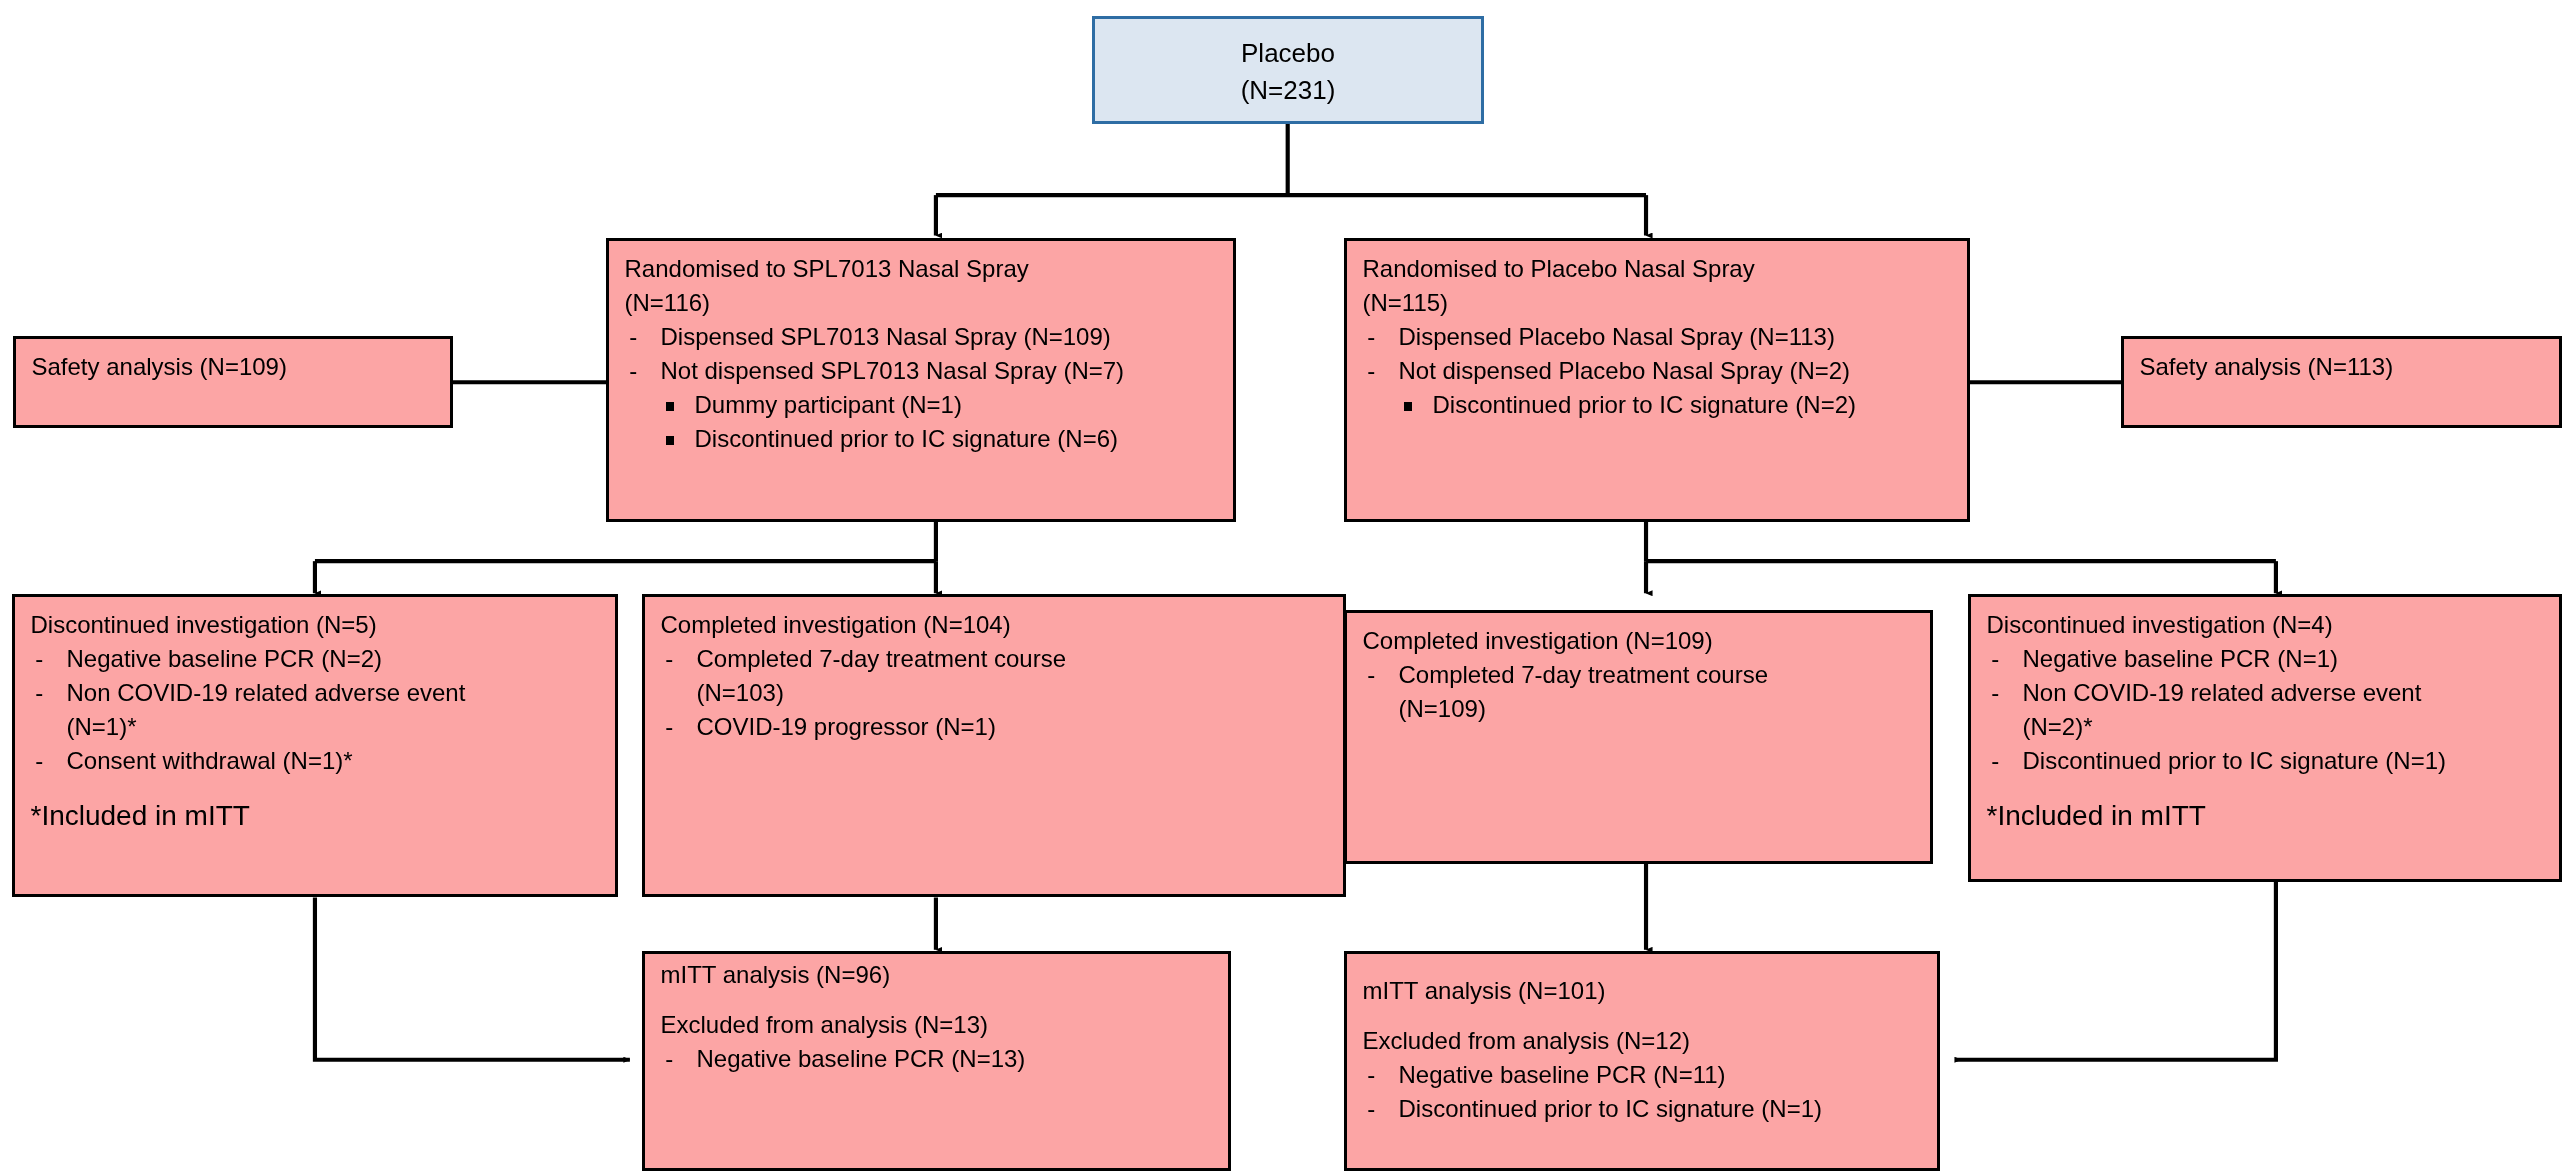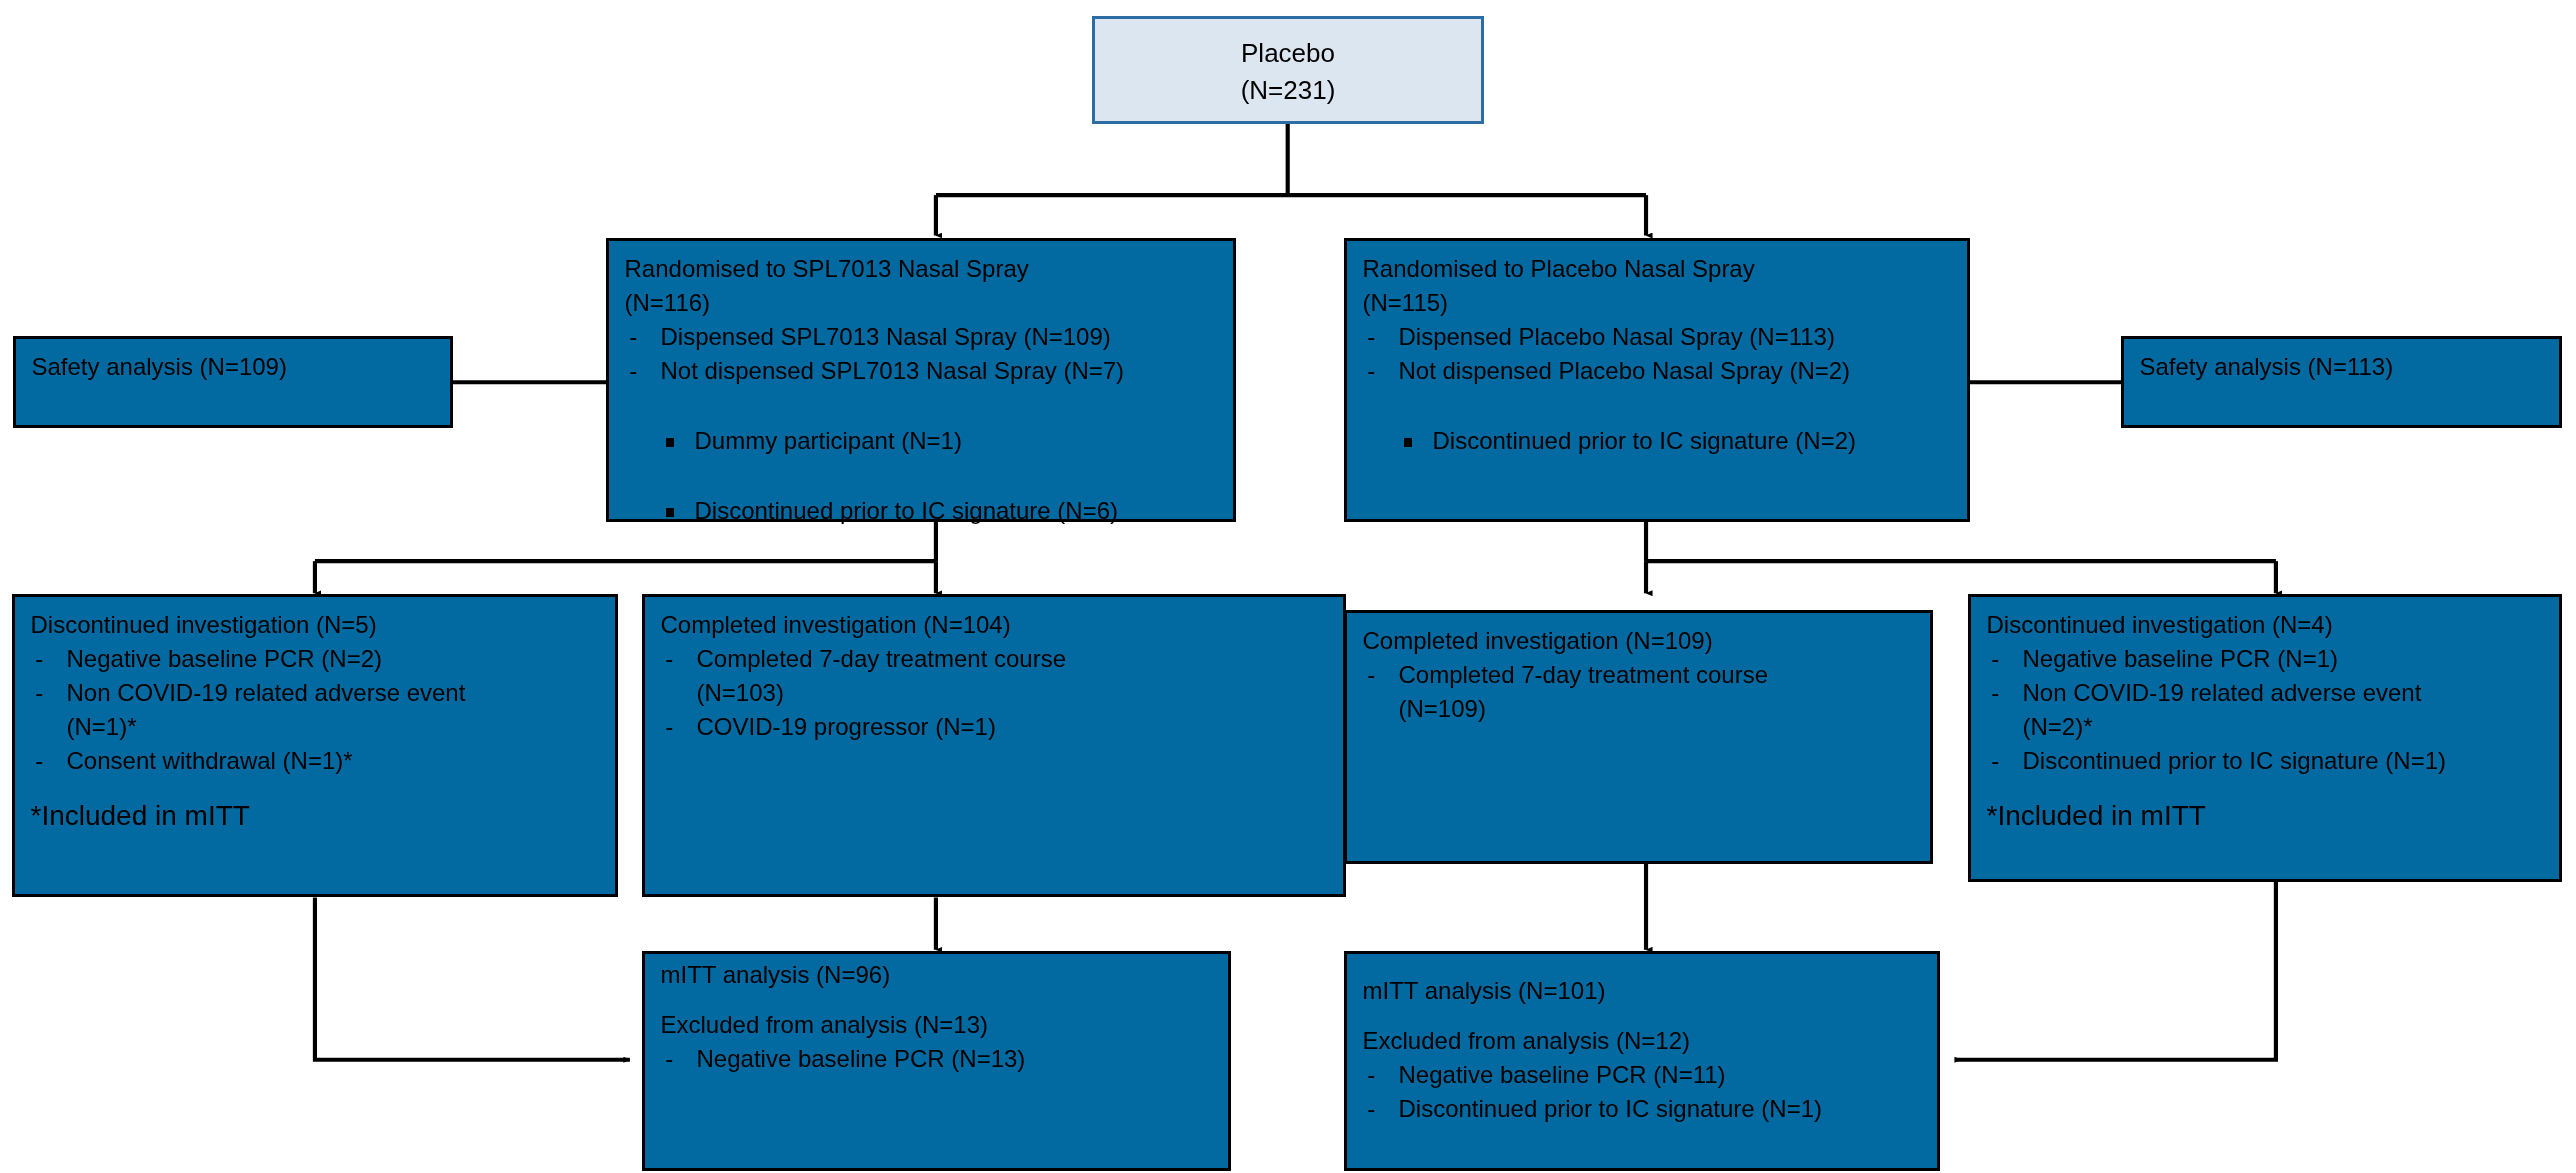--- a/index.html
+++ b/index.html
@@ -13,21 +13,21 @@
     height: 1174px;
     background: #ffffff;
     font-family: "Liberation Sans", sans-serif;
     color: #000000;
     overflow: hidden;
   }
   .box {
     position: absolute;
     box-sizing: border-box;
     border: 3px solid #000000;
-    background: #0369a1;
+    background: #fca5a5;
     padding: 10.7px 15.5px;
     font-size: 24px;
     line-height: 1.42;
   }
   .box.enrolled {
     border: 3.6px solid #2e6da4;
     background: #dce6f1;
     text-align: center;
     padding-top: 15.5px;
     font-size: 26px;
@@ -59,21 +59,20 @@
   }
   ul.lvl2 {
     list-style: none;
     margin: 0;
     padding: 0;
   }
   ul.lvl2 > li {
     position: relative;
     padding-left: 37px;
     margin-left: 33px;
-    margin-top: 36px;
   }
   ul.lvl2 > li::before {
     content: "";
     position: absolute;
     left: 8.3px;
     top: 14.3px;
     width: 8.3px;
     height: 8.3px;
     background: #000000;
   }

